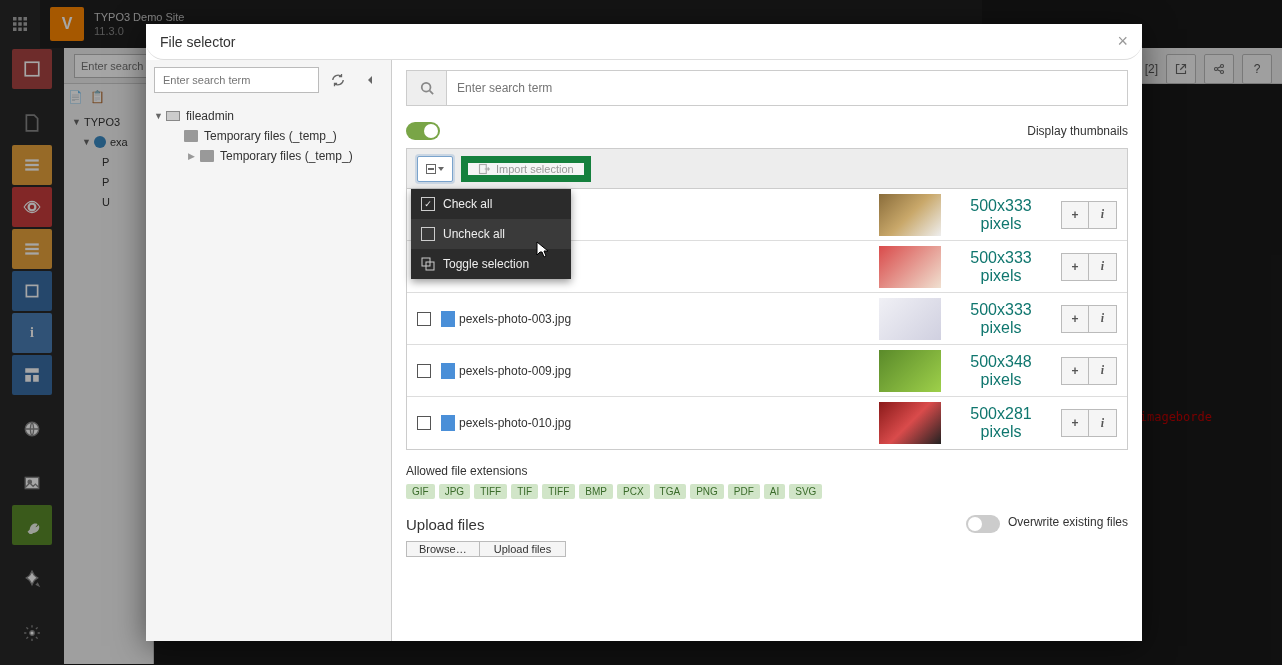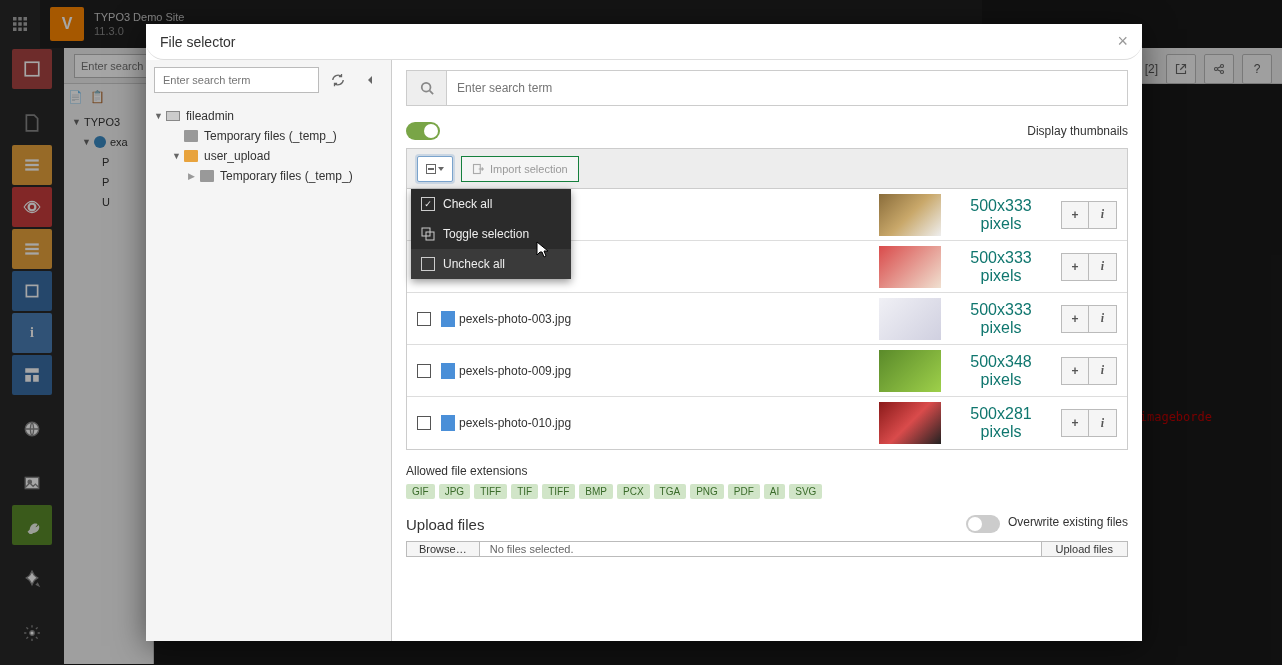--- a/index.html
+++ b/index.html
@@ -69,21 +69,21 @@
 .toggle .knob { width:14px;height:14px;border-radius:50%;background:#fff;position:absolute;top:2px;}
 .toggle.on .knob { right:2px;}
 .toggle.off .knob { left:2px;}
 
 .file-table { border:1px solid #ccc; }
 .ft-header { display:flex; align-items:center; height:40px; background:#ededed; border-bottom:1px solid #ccc; padding:0 10px; gap:8px; position:relative;}
 .sel-btn { width:36px;height:26px;border:1px solid #7aa3cc;background:#fff;display:flex;align-items:center;justify-content:center;gap:2px;border-radius:2px;box-shadow:0 0 0 2px rgba(122,163,204,0.3);}
 .sel-btn .dash{width:10px;height:10px;border:1px solid #666;display:flex;align-items:center;justify-content:center;}
 .sel-btn .dash::after{content:'';width:6px;height:2px;background:#666;}
 .sel-btn .caret{width:0;height:0;border-left:3px solid transparent;border-right:3px solid transparent;border-top:4px solid #666;}
-.import-btn { height:26px; padding:0 10px; border:1px solid #15803d; background:#f5f5f5; color:#999; display:flex; align-items:center; gap:6px; font-size:11px;}
+.import-btn { height:26px; padding:0 10px; border:7px solid #15803d; background:#f5f5f5; color:#999; display:flex; align-items:center; gap:6px; font-size:11px;}
 
 
 .dropdown { position:absolute; top:40px; left:4px; width:160px; background:#2b2b2b; box-shadow:0 3px 8px rgba(0,0,0,0.4); z-index:10;}
 .dd-item { height:30px; display:flex; align-items:center; padding:0 10px; color:#eee; font-size:12px; gap:8px;}
 .dd-item.hover { background:#3a3a3a;}
 .dd-ico { width:14px;height:14px;border:1px solid #ccc;display:flex;align-items:center;justify-content:center;font-size:9px;}
 .cursor { position:absolute; right:24px; top:52px; font-size:14px; pointer-events:none;}
 
 .ft-row { display:flex; align-items:center; height:52px; border-bottom:1px solid #ddd; padding:0 10px; gap:10px;}
 .ft-row:last-child{border-bottom:none;}
@@ -305,25 +305,20 @@
         <div class="tree-row">
           <span class="arrow down"></span>
           <span class="disk-ic"></span>
           <span style="margin-left:4px;">fileadmin</span>
         </div>
         <div class="tree-row" style="padding-left:22px;">
           <span style="width:10px;"></span>
           <span class="folder-ic"></span>
           <span style="margin-left:4px;">Temporary files (_temp_)</span>
         </div>
-        <div class="tree-row" style="padding-left:22px;">
-          <span class="arrow down"></span>
-          <span class="folder-ic open"></span>
-          <span style="margin-left:4px;">user_upload</span>
-        </div>
         <div class="tree-row" style="padding-left:38px;">
           <span class="arrow right" style="color:#999;"></span>
           <span class="folder-ic"></span>
           <span style="margin-left:4px;">Temporary files (_temp_)</span>
         </div>
       </div>
     </div>
 
     <div class="main-panel">
 
@@ -355,38 +350,38 @@
                 <rect x="2" y="2" width="9" height="12"></rect>
                 <path d="M13 6l2 2-2 2M15 8H9"></path>
               </svg>
             <span>Import selection</span>
           </div>
 
           <div class="dropdown">
             <div class="dd-item">
               <span class="dd-ico">✓</span>
               <span>Check all</span>
+            </div>
+            <div class="dd-item hover">
+              <span class="dd-ico"></span>
+              <span>Uncheck all</span>
+              <span class="cursor" style="position:absolute;right:22px;">
+                <svg width="16" height="18" viewBox="0 0 16 18">
+                    <path d="M4 1v13l3-3h2l2 5 2-1-2-5h4z" fill="#fff" stroke="#000" stroke-width="1"></path>
+                  </svg>
+              </span>
             </div>
             <div class="dd-item">
               <span class="dd-ico" style="border:none;">
                 <svg width="14" height="14" viewBox="0 0 14 14" fill="none" stroke="#ccc">
                     <rect x="1" y="1" width="8" height="8"></rect>
                     <rect x="5" y="5" width="8" height="8"></rect>
                   </svg>
               </span>
               <span>Toggle selection</span>
-            </div>
-            <div class="dd-item hover">
-              <span class="dd-ico"></span>
-              <span>Uncheck all</span>
-              <span class="cursor" style="position:absolute;right:22px;">
-                <svg width="16" height="18" viewBox="0 0 16 18">
-                    <path d="M4 1v13l3-3h2l2 5 2-1-2-5h4z" fill="#fff" stroke="#000" stroke-width="1"></path>
-                  </svg>
-              </span>
             </div>
           </div>
         </div>
 
         <div id="file-rows">
             <div class="ft-row">
     <span class="chk"></span>
     <span class="fname">
       <span class="file-ic"></span>
       <span></span>
@@ -478,23 +473,20 @@
             <div class="toggle off">
                 <div class="knob"></div>
               </div>
             <span>Overwrite existing files</span>
           </div>
         </div>
         <div class="upload-row">
           <div class="browse-btn">
               <span>Browse…</span>
             </div>
-          <div class="file-status">
-              <span>No files selected.</span>
-            </div>
           <div class="upload-btn">
               <span>Upload files</span>
             </div>
         </div>
       </div>
     </div>
   </div>
 </div>
 
 </body></html>

